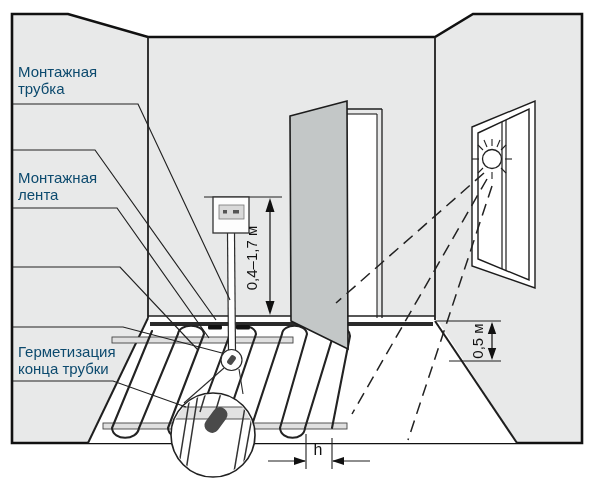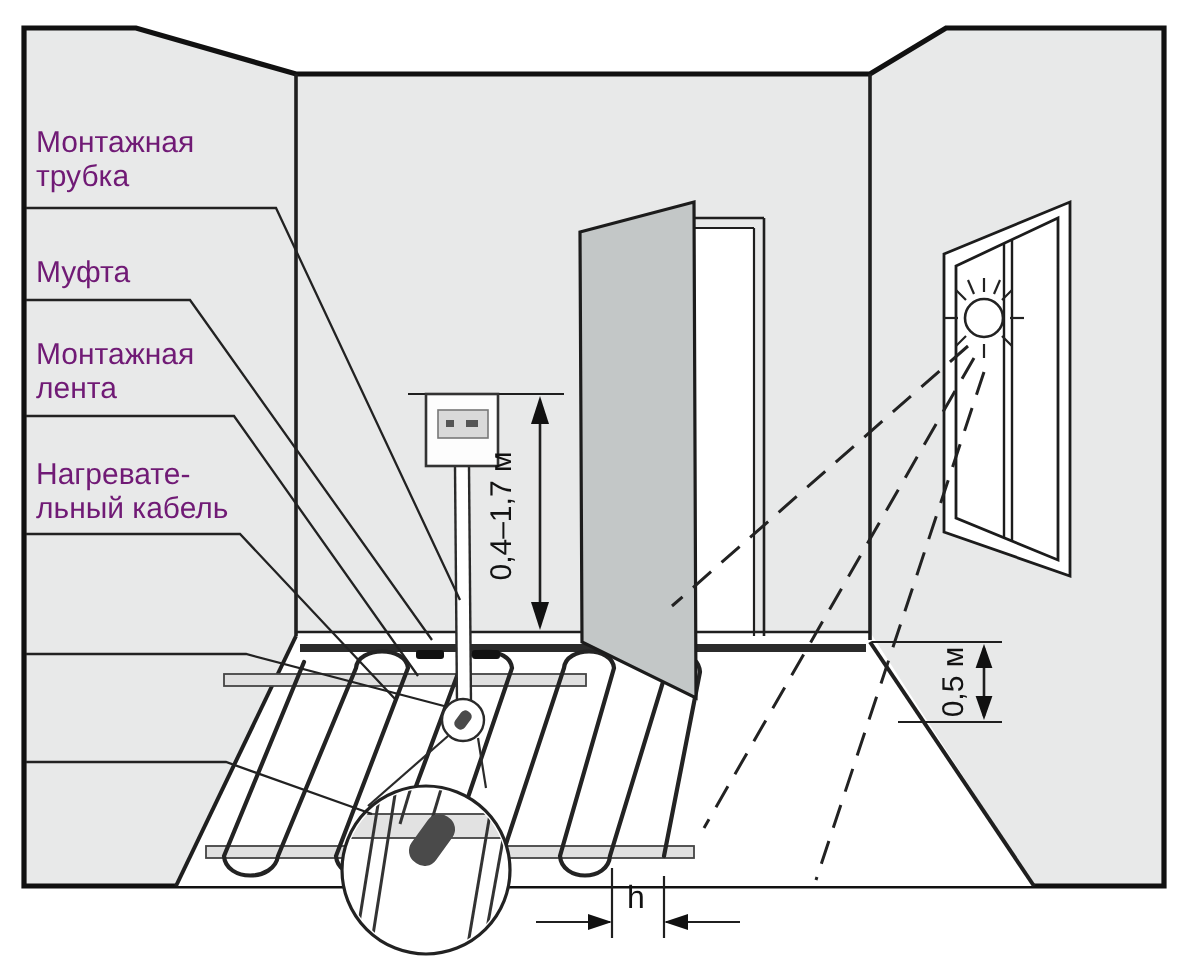--- a/index.html
+++ b/index.html
@@ -2,21 +2,21 @@
 <html><head>
 <meta charset="utf-8">
 <style>
   html,body{margin:0;padding:0;background:#fff;}
   #stage{
     position:relative;width:600px;height:488px;background:#fff;
     font-family:"Liberation Sans",sans-serif;overflow:hidden;
   }
   #diagram-svg{position:absolute;left:0;top:0;}
   .callout{
-    position:absolute;left:18px;color:#701a75;
+    position:absolute;left:18px;color:#0c4a6e;
     font-size:15px;line-height:17px;white-space:pre-line;
   }
   .dim{
     position:absolute;color:#121212;font-size:15px;white-space:nowrap;
   }
   .rot{transform:translate(-50%,-50%) rotate(-90deg);transform-origin:center;}
   .ctr{transform:translate(-50%,-50%);}
   .dim-h{font-size:16px;}
 </style>
 </head>
@@ -164,22 +164,21 @@
     <path d="M13,150 L95,150 L216,320"></path>
     <path d="M13,208 L117,208 L209,338"></path>
     <path d="M13,267 L120,267 L198,350"></path>
     <path d="M13,327 L123,327 L222,353"></path>
     <path d="M13,381 L113,381 L186,407"></path>
   </g>
 </svg>
 
   <div class="callout" style="top:63px;width:100px">Монтажная
 трубка</div>
-  <div class="callout" style="top:128px;width:100px">Муфта</div>
   <div class="callout" style="top:169px;width:100px">Монтажная
 лента</div>
-  <div class="callout" style="top:229px;width:104px">Нагревате-
-льный кабель</div>
+  <div class="callout" style="top:343px;width:110px">Герметизация
+конца трубки</div>
 
   <div class="dim rot" style="left:251px;top:258px">0,4–1,7 м</div>
   <div class="dim rot" style="left:477px;top:341px">0,5 м</div>
   <div class="dim ctr dim-h" style="left:318px;top:450px">h</div>
 </div>
 
 </body></html>

